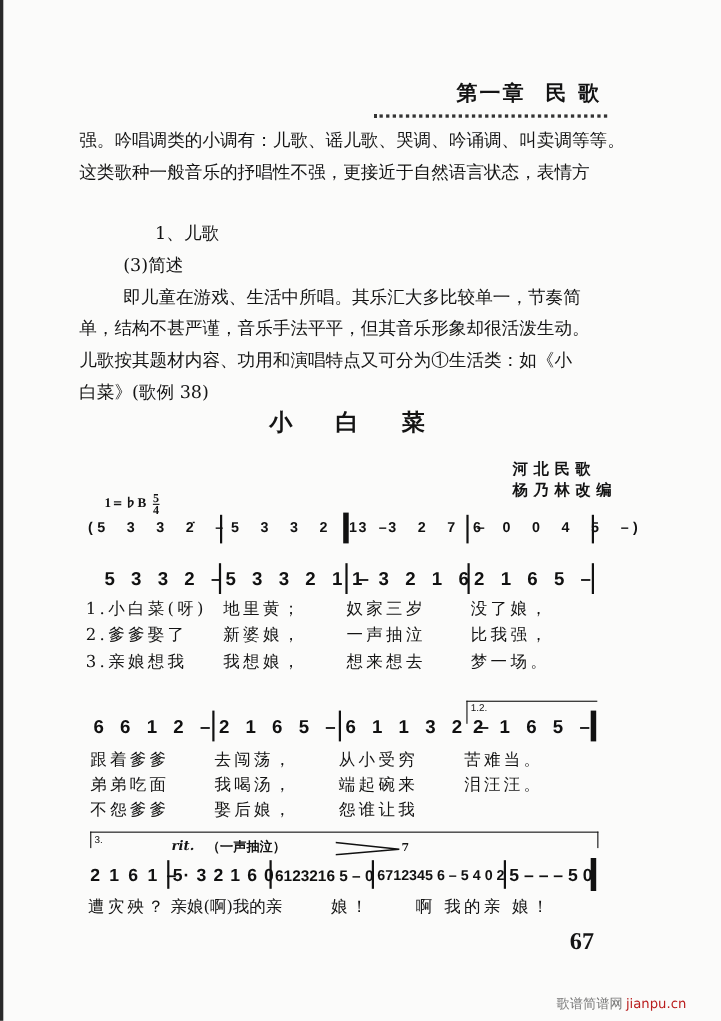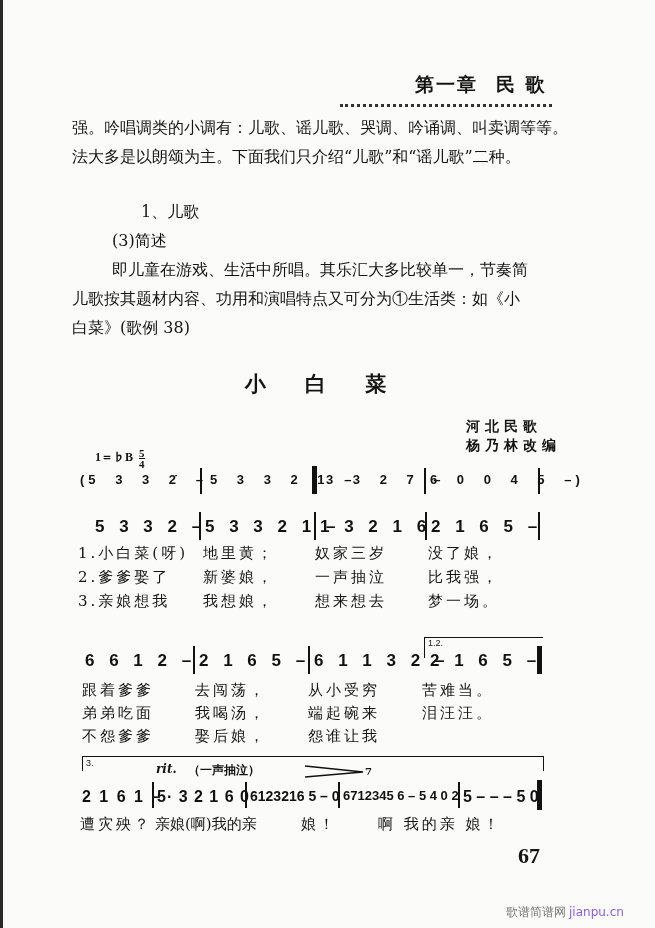--- a/index.html
+++ b/index.html
@@ -54,42 +54,43 @@
 
   .n-row { font-size: 17px; letter-spacing: 5px; }
   .lyric { position: absolute; font-size: 15px; font-family: "DejaVu Serif", serif; letter-spacing: 3px; white-space: nowrap; }
 
   .volta { position: absolute; border-top: 1.5px solid #111; border-left: 1.5px solid #111; }
   .volta-label { position: absolute; font-size: 9px; font-family: "Liberation Sans", sans-serif; }
 
   .annot { position: absolute; font-size: 12px; font-family: "DejaVu Serif", serif; font-weight: bold; }
   .page-num { position: absolute; left: 518px; top: 843px; font-size: 22px; font-weight: bold; font-family: "Liberation Serif", serif; }
   .watermark { position: absolute; left: 506px; top: 904px; font-size: 12px; color: #777; font-family: "DejaVu Sans", sans-serif; }
-  .watermark .wm-url { color: #8b5cf6; margin-left: 3px; }
+  .watermark .wm-url { color: #b91c1c; margin-left: 3px; }
 </style>
 </head>
 <body>
 
 <div class="left-edge"></div>
 
 <div class="header">
   <span>第一章</span><span class="sp"></span><span>民 歌</span>
 </div>
 <div class="header-rule"></div>
 
 <div class="para p1">
   <div>强。吟唱调类的小调有：儿歌、谣儿歌、哭调、吟诵调、叫卖调等等。</div>
-  <div>法大多是以朗颂为主。下面我们只介绍“儿歌”和“谣儿歌”二种。</div>
+  <div>这类歌种一般音乐的抒唱性不强，更接近于自然语言状态，表情方</div>
 </div>
 
 <div class="h-sub h1">1、儿歌</div>
 <div class="h-sub h2">(3)简述</div>
 
 <div class="para p2">
   <div class="indent">即儿童在游戏、生活中所唱。其乐汇大多比较单一，节奏简</div>
+  <div>单，结构不甚严谨，音乐手法平平，但其音乐形象却很活泼生动。</div>
   <div>儿歌按其题材内容、功用和演唱特点又可分为①生活类：如《小</div>
   <div>白菜》(歌例 38)</div>
 </div>
 
 <div class="title">小 白 菜</div>
 <div class="credit cr1">河北民歌</div>
 <div class="credit cr2">杨乃林改编</div>
 
 <div class="key">
   <span>1＝♭B</span>

